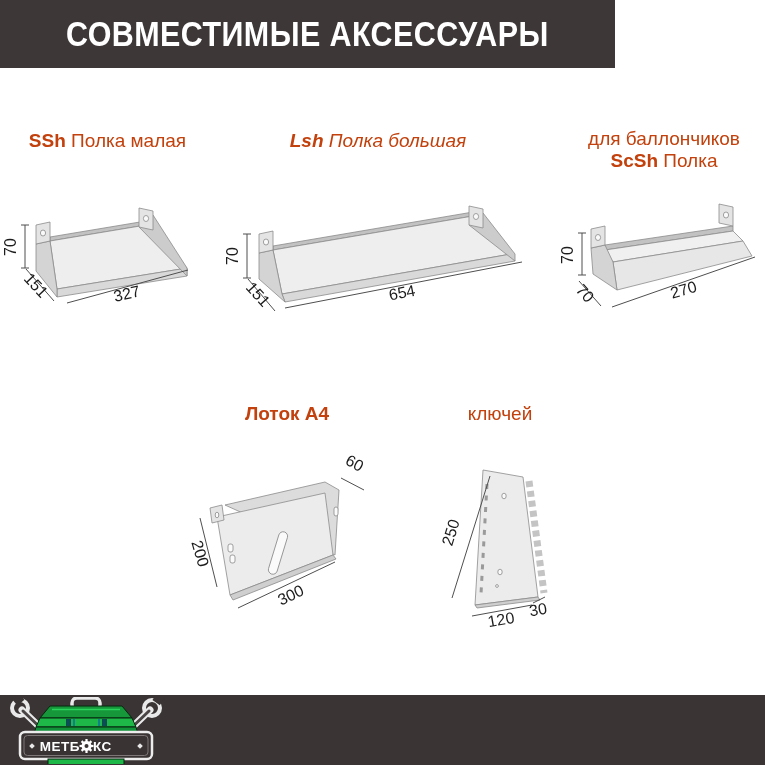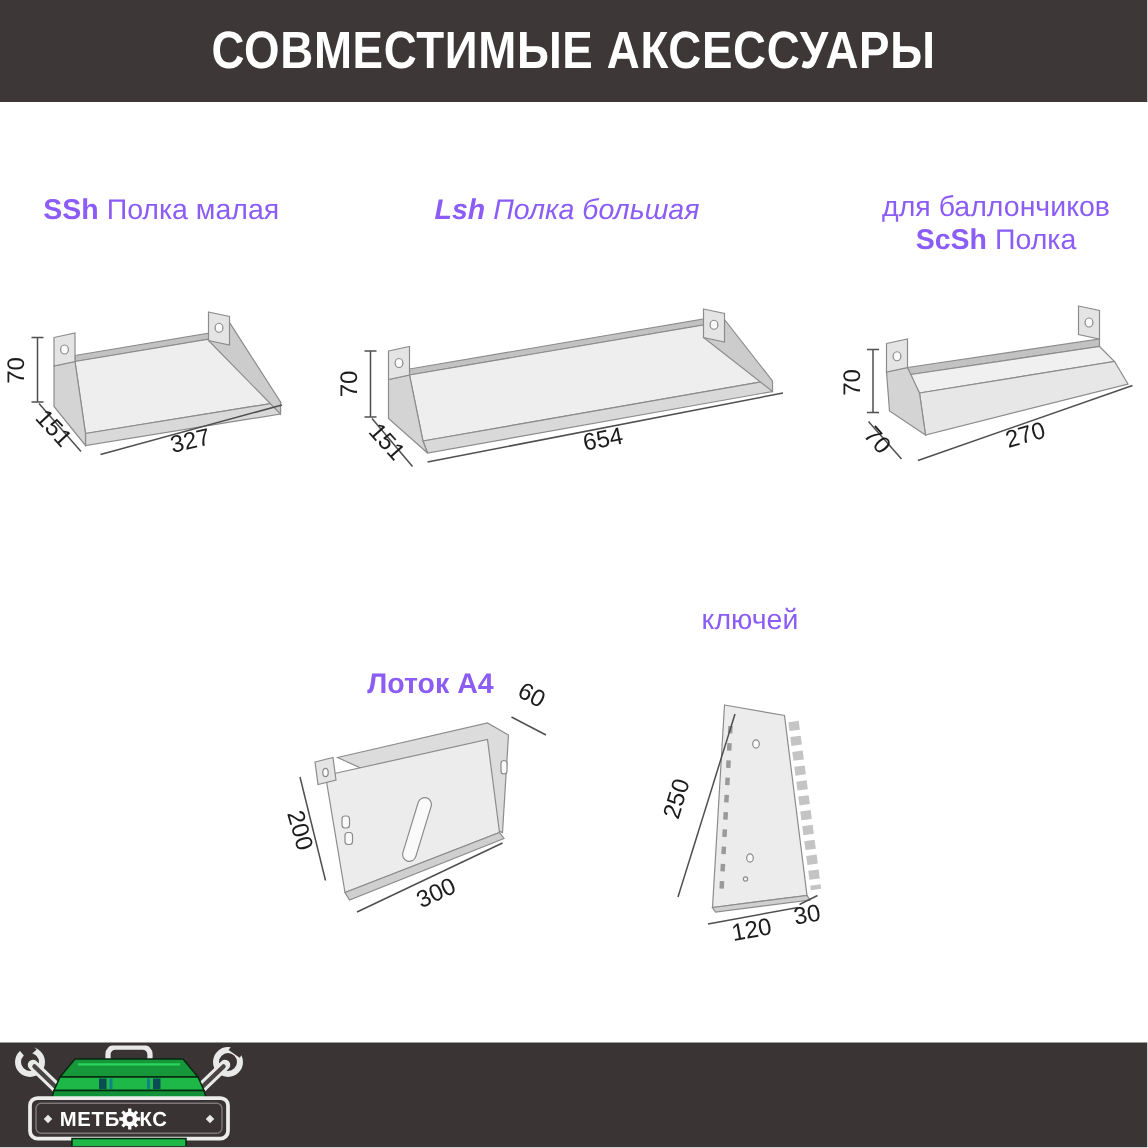--- a/index.html
+++ b/index.html
@@ -2,30 +2,30 @@
 <html><head>
 <meta charset="utf-8">
 <style>
   html,body{margin:0;padding:0;}
   body{
     width:765px;height:765px;position:relative;overflow:hidden;
     background:#ffffff;font-family:"Liberation Sans",sans-serif;
   }
   
   .header{
-    position:absolute;left:0;top:0;width:765px;height:68px;
+    position:absolute;left:0;top:0;width:615px;height:68px;
     background:#3d3737;display:flex;align-items:center;justify-content:center;
   }
   .header h1{
     margin:0;color:#ffffff;font-size:35px;font-weight:bold;letter-spacing:.5px;
     transform:scaleX(.87);transform-origin:center;white-space:nowrap;
   }
   
   .plabel{
-    position:absolute;text-align:center;font-size:19px;color:#8b5cf6;line-height:1.18;
+    position:absolute;text-align:center;font-size:19px;color:#c2410c;line-height:1.18;
   }
   .plabel .code{font-weight:bold;}
   
   svg{position:absolute;}
   .dim-line{stroke:#4f4f4f;stroke-width:1;fill:none;}
   .dim-text{font-family:"Liberation Sans",sans-serif;font-size:16px;fill:#1c1c1c;text-anchor:middle;}
   .part{stroke:#8c8c8c;stroke-width:.8;}
   .hole{fill:#fafafa;stroke:#8a8a8a;stroke-width:.8;}
   
   .footer{
@@ -120,21 +120,21 @@
     <line class="dim-line" x1="23" y1="38" x2="31" y2="38"></line>
     <line class="dim-line" x1="23" y1="80" x2="31" y2="80"></line>
     <text class="dim-text" transform="translate(18,60) rotate(-90)">70</text>
     <line class="dim-line" x1="24" y1="86" x2="46" y2="111"></line>
     <text class="dim-text" transform="translate(26,102) rotate(48)">70</text>
     <line class="dim-line" x1="57" y1="112" x2="200" y2="62"></line>
     <text class="dim-text" transform="translate(130,100) rotate(-16)">270</text>
   </g>
 </svg>
 
-<div class="plabel" style="left:197px;top:403px;width:180px;margin-top:43px;">
+<div class="plabel" style="left:197px;top:403px;width:180px;">
   <span class="code">Лоток А4</span>
   <span></span>
 </div>
 <div class="plabel" style="left:410px;top:403px;width:180px;">
   <div>ключей</div>
 </div>
 
 <svg style="left:175px;top:445px;" width="220" height="185" viewBox="0 0 220 185">
   <g>
     <polygon class="part" points="50,60 150,37 164,45 160,110" fill="#dcdcdc"></polygon>

